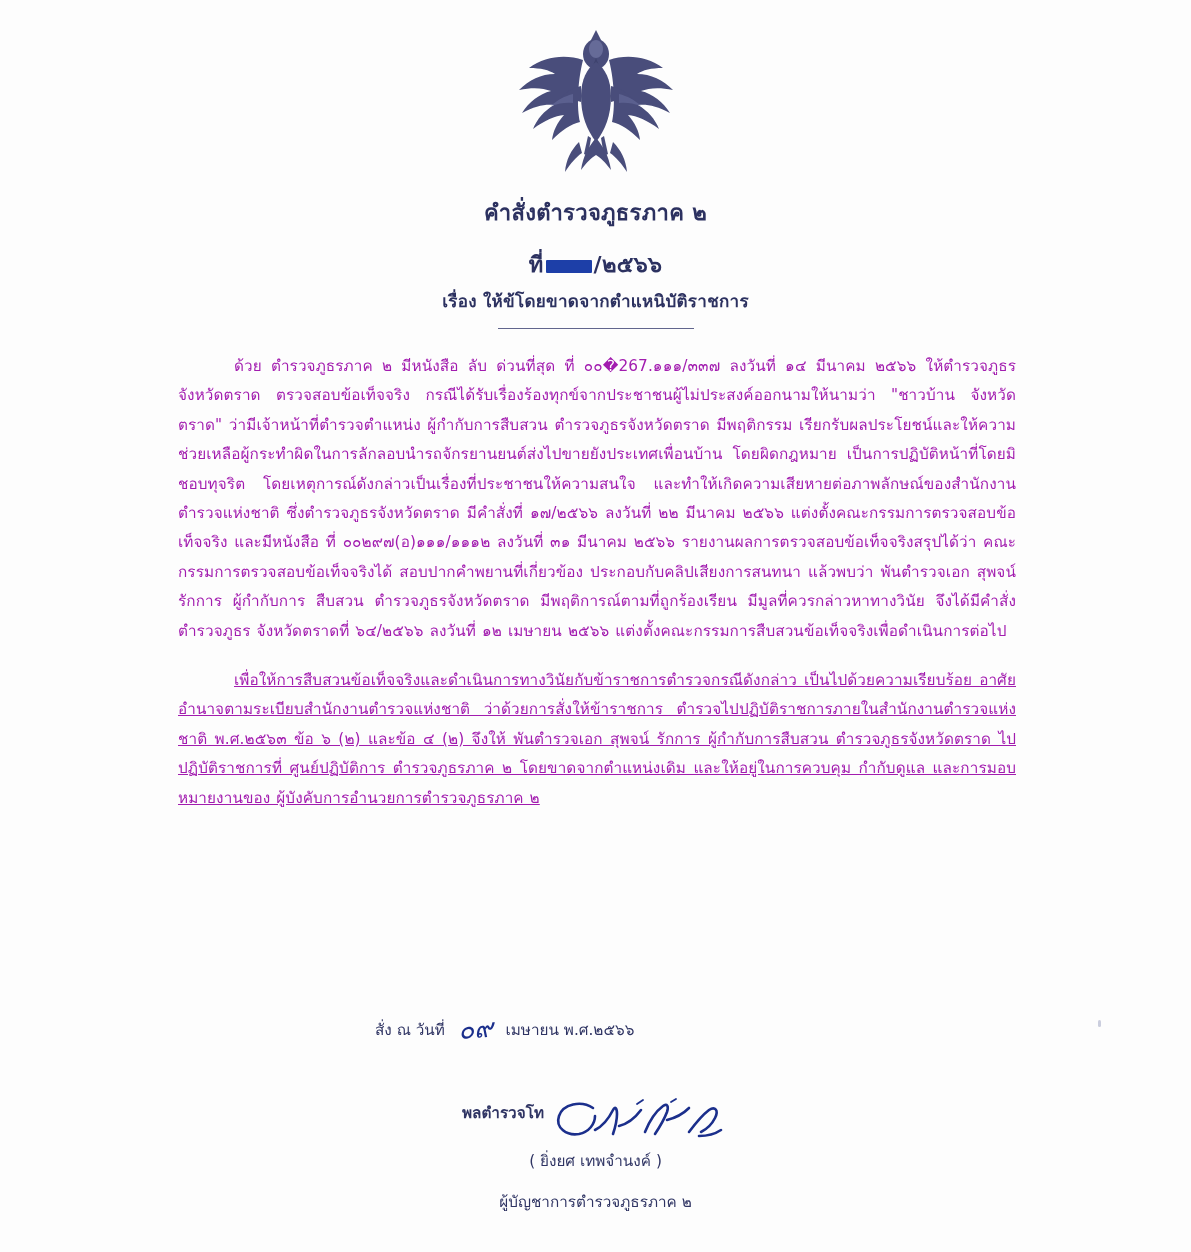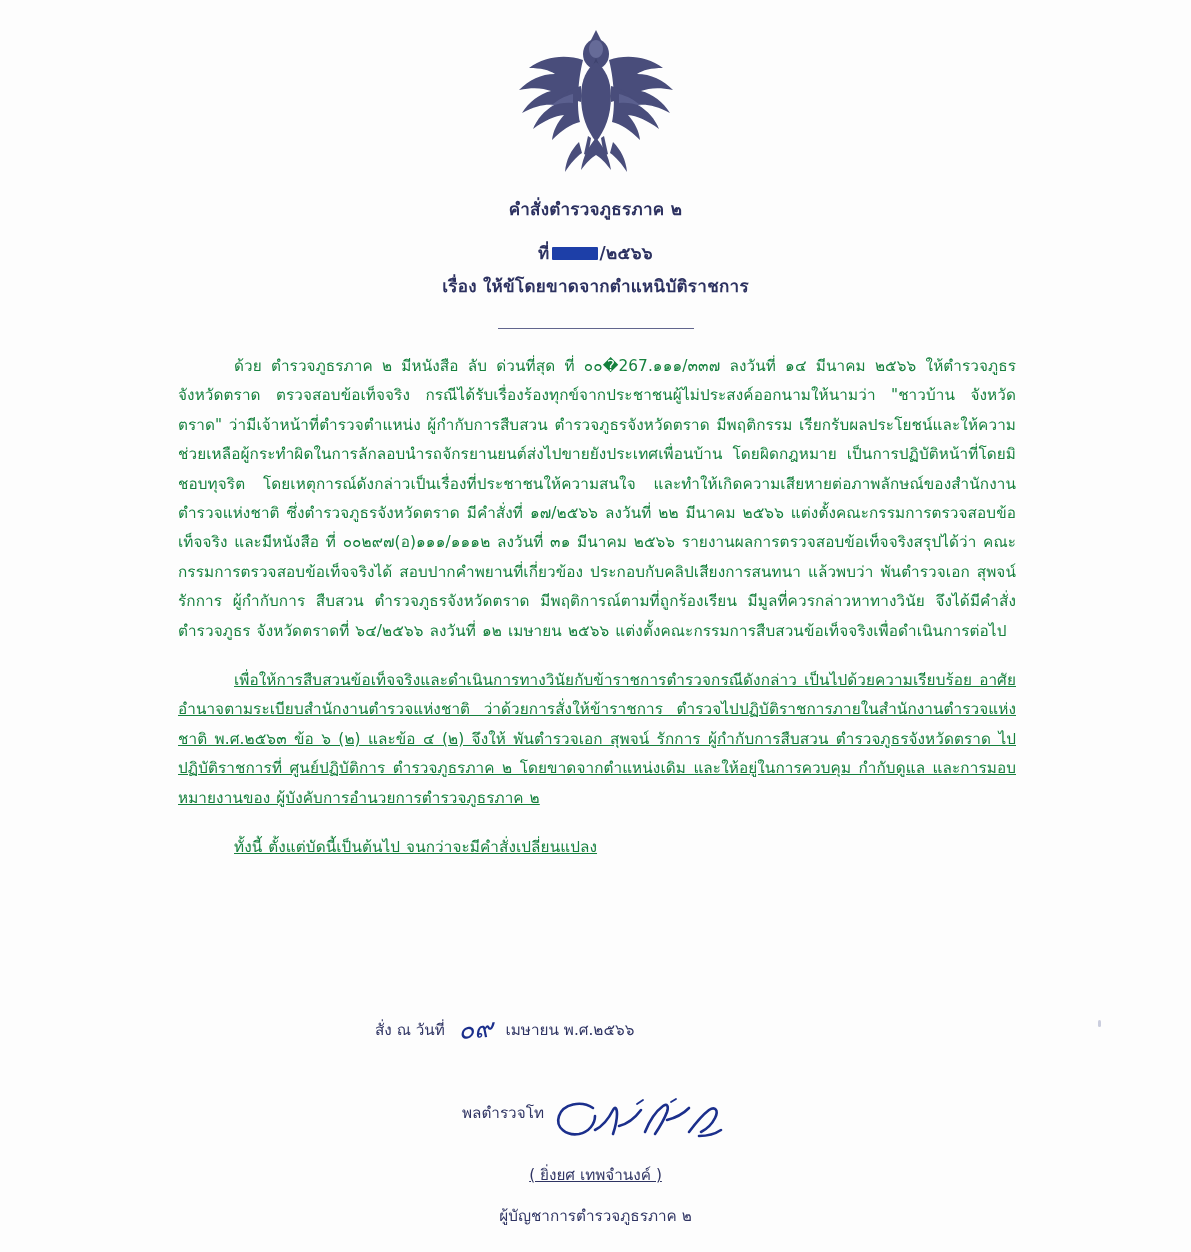--- a/index.html
+++ b/index.html
@@ -41,21 +41,21 @@
   
   .heading {
     position: absolute;
     top: 196px;
     left: 0;
     width: 1191px;
     text-align: center;
     line-height: 1.55;
   }
   .heading .ln {
-    font-size: 17px;
+    font-size: 22px;
     letter-spacing: 0.3px;
     color: #2c3160;
     font-weight: 600;
     white-space: nowrap;
   }
   .heading .ln.l2 { margin-top: 18px; }
   .heading .ln.l3 { margin-top: 6px; font-size: 17px; }
   .redacted {
     display: inline-block;
     width: 46px;
@@ -79,21 +79,21 @@
   
   .body {
     position: absolute;
     top: 352px;
     left: 178px;
     width: 838px;
   }
   .para {
     font-size: 15.3px;
     line-height: 29.4px;
-    color: #15803d;
+    color: #a21caf;
     text-align: justify;
     text-justify: inter-word;
     margin: 0 0 0 0;
     letter-spacing: 0.1px;
     word-spacing: 1px;
   }
   .para + .para { margin-top: 20px; text-decoration: underline; }
   .para.indent { text-indent: 56px; }
 
   
@@ -126,34 +126,34 @@
   }
   .sig-row {
     position: relative;
     display: inline-block;
     white-space: nowrap;
   }
   .sig-rank {
     font-size: 15.3px;
     color: #2f3463;
     vertical-align: 6px;
+    font-weight: bold;
   }
   .sig-scribble {
     display: inline-block;
     width: 180px;
     height: 46px;
     position: relative;
     vertical-align: middle;
   }
   .sig-scribble svg { display:block; }
   .sig-name {
-    margin-top: 20px;
-    font-size: 15.3px;
-    color: #2f3463;
-    text-decoration: underline;
+    margin-top: 6px;
+    font-size: 15.3px;
+    color: #2f3463;
   }
   .sig-title {
     margin-top: 16px;
     font-size: 15.3px;
     color: #2f3463;
   }
   .speck {
     position: absolute;
     width: 3px;
     height: 7px;
@@ -210,21 +210,20 @@
       <span>ที่</span><span class="redacted"></span><span>/๒๕๖๖</span>
     </div>
     <div class="ln l3">เรื่อง  ให้ข้โดยขาดจากตำแหนิบัติราชการ</div>
   </div>
 
   <div class="rule"></div>
 
   <div class="body">
     <p class="para indent">ด้วย ตำรวจภูธรภาค ๒ มีหนังสือ ลับ ด่วนที่สุด ที่ ๐๐�267.๑๑๑/๓๓๗ ลงวันที่ ๑๔ มีนาคม ๒๕๖๖ ให้ตำรวจภูธรจังหวัดตราด ตรวจสอบข้อเท็จจริง กรณีได้รับเรื่องร้องทุกข์จากประชาชนผู้ไม่ประสงค์ออกนามให้นามว่า "ชาวบ้าน จังหวัดตราด" ว่ามีเจ้าหน้าที่ตำรวจตำแหน่ง ผู้กำกับการสืบสวน ตำรวจภูธรจังหวัดตราด มีพฤติกรรม เรียกรับผลประโยชน์และให้ความช่วยเหลือผู้กระทำผิดในการลักลอบนำรถจักรยานยนต์ส่งไปขายยังประเทศเพื่อนบ้าน โดยผิดกฎหมาย เป็นการปฏิบัติหน้าที่โดยมิชอบทุจริต โดยเหตุการณ์ดังกล่าวเป็นเรื่องที่ประชาชนให้ความสนใจ และทำให้เกิดความเสียหายต่อภาพลักษณ์ของสำนักงานตำรวจแห่งชาติ ซึ่งตำรวจภูธรจังหวัดตราด มีคำสั่งที่ ๑๗/๒๕๖๖ ลงวันที่ ๒๒ มีนาคม ๒๕๖๖ แต่งตั้งคณะกรรมการตรวจสอบข้อเท็จจริง และมีหนังสือ ที่ ๐๐๒๙๗(อ)๑๑๑/๑๑๑๒ ลงวันที่ ๓๑ มีนาคม ๒๕๖๖ รายงานผลการตรวจสอบข้อเท็จจริงสรุปได้ว่า คณะกรรมการตรวจสอบข้อเท็จจริงได้ สอบปากคำพยานที่เกี่ยวข้อง ประกอบกับคลิปเสียงการสนทนา แล้วพบว่า พันตำรวจเอก สุพจน์ รักการ ผู้กำกับการ สืบสวน ตำรวจภูธรจังหวัดตราด มีพฤติการณ์ตามที่ถูกร้องเรียน มีมูลที่ควรกล่าวหาทางวินัย จึงได้มีคำสั่งตำรวจภูธร จังหวัดตราดที่ ๖๔/๒๕๖๖ ลงวันที่ ๑๒ เมษายน ๒๕๖๖ แต่งตั้งคณะกรรมการสืบสวนข้อเท็จจริงเพื่อดำเนินการต่อไป</p>
     <p class="para indent">เพื่อให้การสืบสวนข้อเท็จจริงและดำเนินการทางวินัยกับข้าราชการตำรวจกรณีดังกล่าว เป็นไปด้วยความเรียบร้อย อาศัยอำนาจตามระเบียบสำนักงานตำรวจแห่งชาติ ว่าด้วยการสั่งให้ข้าราชการ ตำรวจไปปฏิบัติราชการภายในสำนักงานตำรวจแห่งชาติ พ.ศ.๒๕๖๓ ข้อ ๖ (๒) และข้อ ๔ (๒) จึงให้ พันตำรวจเอก สุพจน์ รักการ ผู้กำกับการสืบสวน ตำรวจภูธรจังหวัดตราด ไปปฏิบัติราชการที่ ศูนย์ปฏิบัติการ ตำรวจภูธรภาค ๒ โดยขาดจากตำแหน่งเดิม และให้อยู่ในการควบคุม กำกับดูแล และการมอบหมายงานของ ผู้บังคับการอำนวยการตำรวจภูธรภาค ๒</p>
-    <p class="para indent">ทั้งนี้ ตั้งแต่บัดนี้เป็นต้นไป จนกว่าจะมีคำสั่งเปลี่ยนแปลง</p>
   </div>
 
   <div class="dateline">
     <span>สั่ง ณ  วันที่</span>
     <span class="handdate">๐๙</span>
     <span>เมษายน พ.ศ.๒๕๖๖</span>
   </div>
 
   <div class="speck"></div>
 

